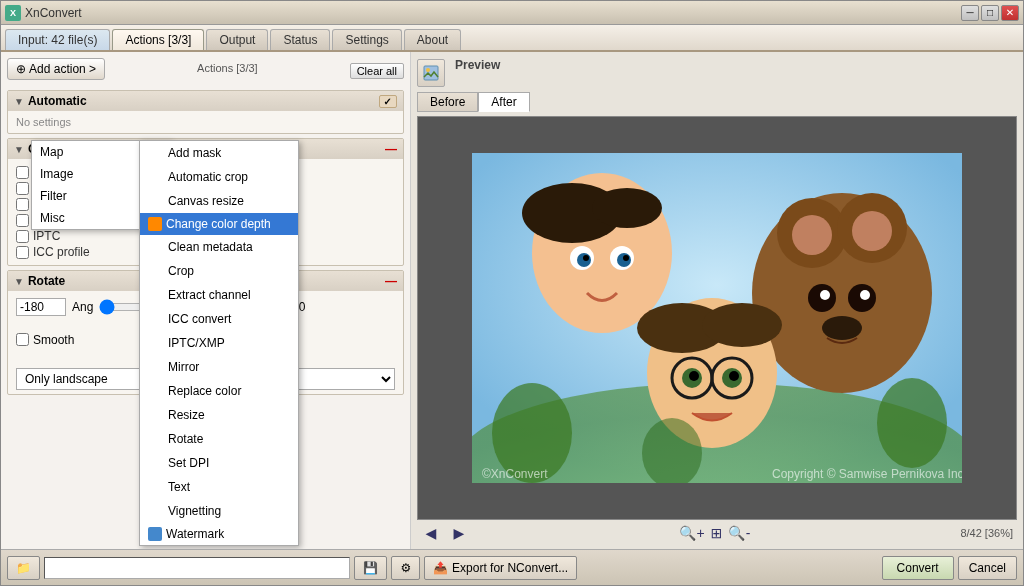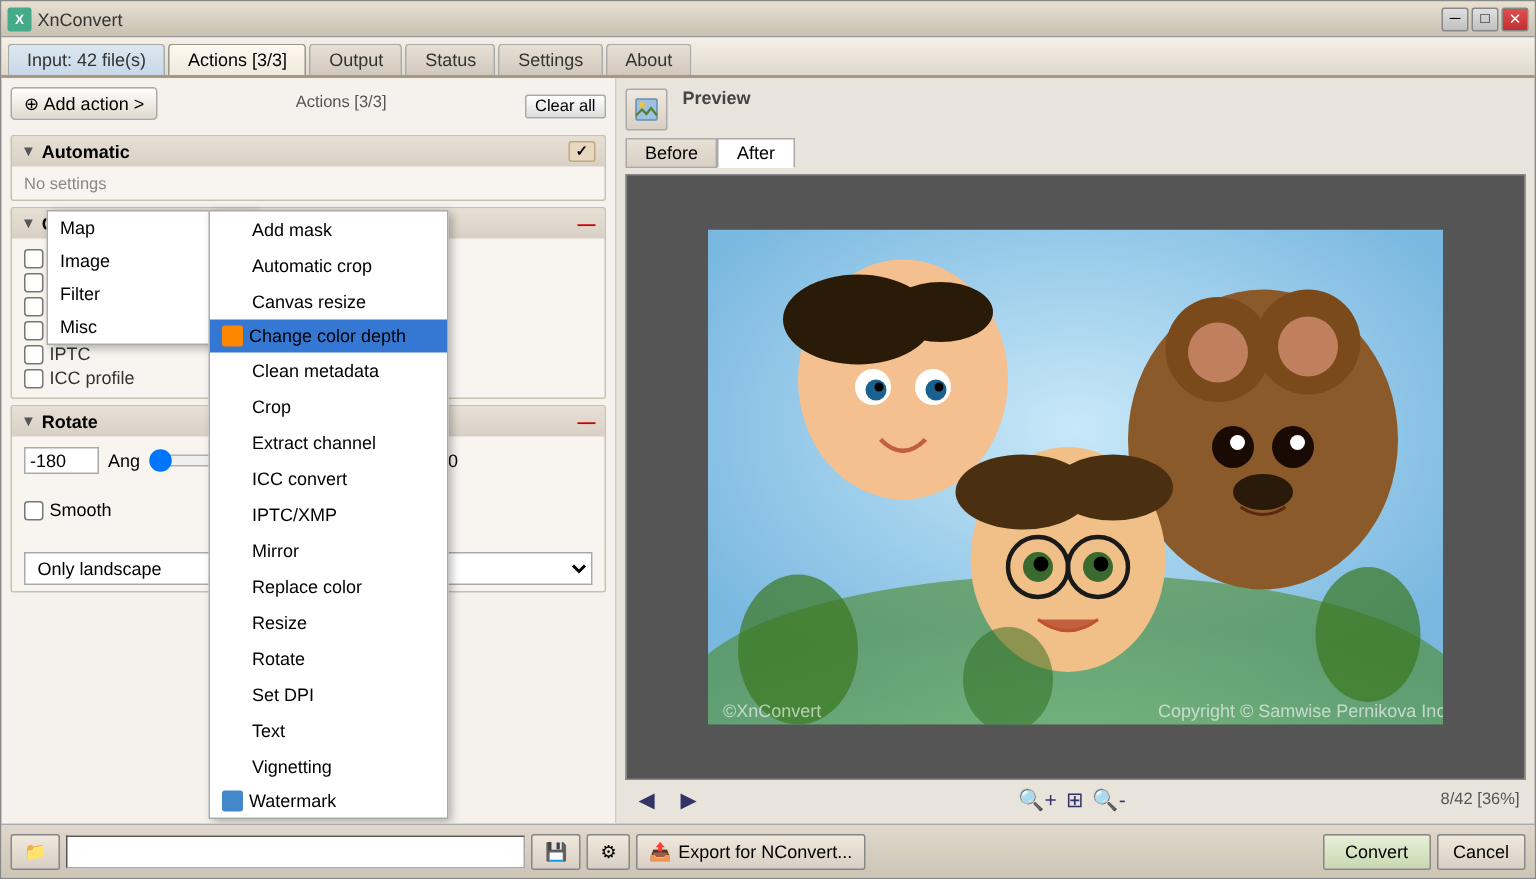--- a/index.html
+++ b/index.html
@@ -51,31 +51,31 @@
     .checkbox-item label { color: #333; }
 
     
     .rotate-row { display: flex; align-items: center; gap: 6px; margin: 3px 0; }
     .rotate-input { width: 50px; border: 1px solid #aaa; padding: 1px 3px; background: white; }
     .slider { width: 180px; }
 
     .bg-color-row { display: flex; align-items: center; gap: 6px; margin: 4px 0; }
     .color-box { width: 18px; height: 18px; border: 1px solid #888; background: white; cursor: pointer; }
 
-    .smooth-row { display: flex; align-items: flex-end; gap: 4px; margin: 17px 0; }
+    .smooth-row { display: flex; align-items: flex-start; gap: 4px; margin: 17px 0; }
 
     .dropdown-full { width: 100%; padding: 2px 4px; border: 1px solid #aaa; background: white; margin-top: 4px; }
     .dropdown-menu { position: absolute; top: 88px; left: 30px; z-index: 200; background: white; border: 1px solid #aaa; box-shadow: 2px 2px 6px rgba(0,0,0,0.3); min-width: 140px; }
     .dropdown-menu .menu-item { padding: 4px 16px 4px 8px; cursor: pointer; display: flex; align-items: center; justify-content: space-between; white-space: nowrap; }
     .dropdown-menu .menu-item .submenu-arrow { margin-left: 8px; color: #666; }
 
     
     .submenu { position: absolute; left: 138px; top: 88px; z-index: 300; background: white; border: 1px solid #aaa; box-shadow: 2px 2px 6px rgba(0,0,0,0.3); min-width: 160px; }
     .submenu .menu-item { padding: 4px 16px 4px 8px; cursor: pointer; display: flex; align-items: center; gap: 4px; white-space: nowrap; }
-    .submenu .menu-item.highlighted { background: #3478d4; color: #000000; }
+    .submenu .menu-item.highlighted { background: #3478d4; color: #ffffff; }
     .submenu .menu-item .item-icon { width: 16px; height: 16px; display: inline-block; }
 
     
     .right-panel { flex: 1; background: #e8e4dc; display: flex; flex-direction: column; padding: 6px; }
     .preview-label { font-weight: bold; color: #444; margin-bottom: 16px; }
     .preview-tabs { display: flex; gap: 0; margin-bottom: 4px; }
     .preview-tab { padding: 2px 12px; border: 1px solid #aaa; cursor: pointer; background: linear-gradient(to bottom, #e8e0d4, #d8d0c4); }
     .preview-tab.active { background: white; border-bottom-color: white; z-index: 1; }
     .preview-img-area { flex: 1; background: #555; border: 1px solid #888; display: flex; align-items: center; justify-content: center; overflow: hidden; }
 

